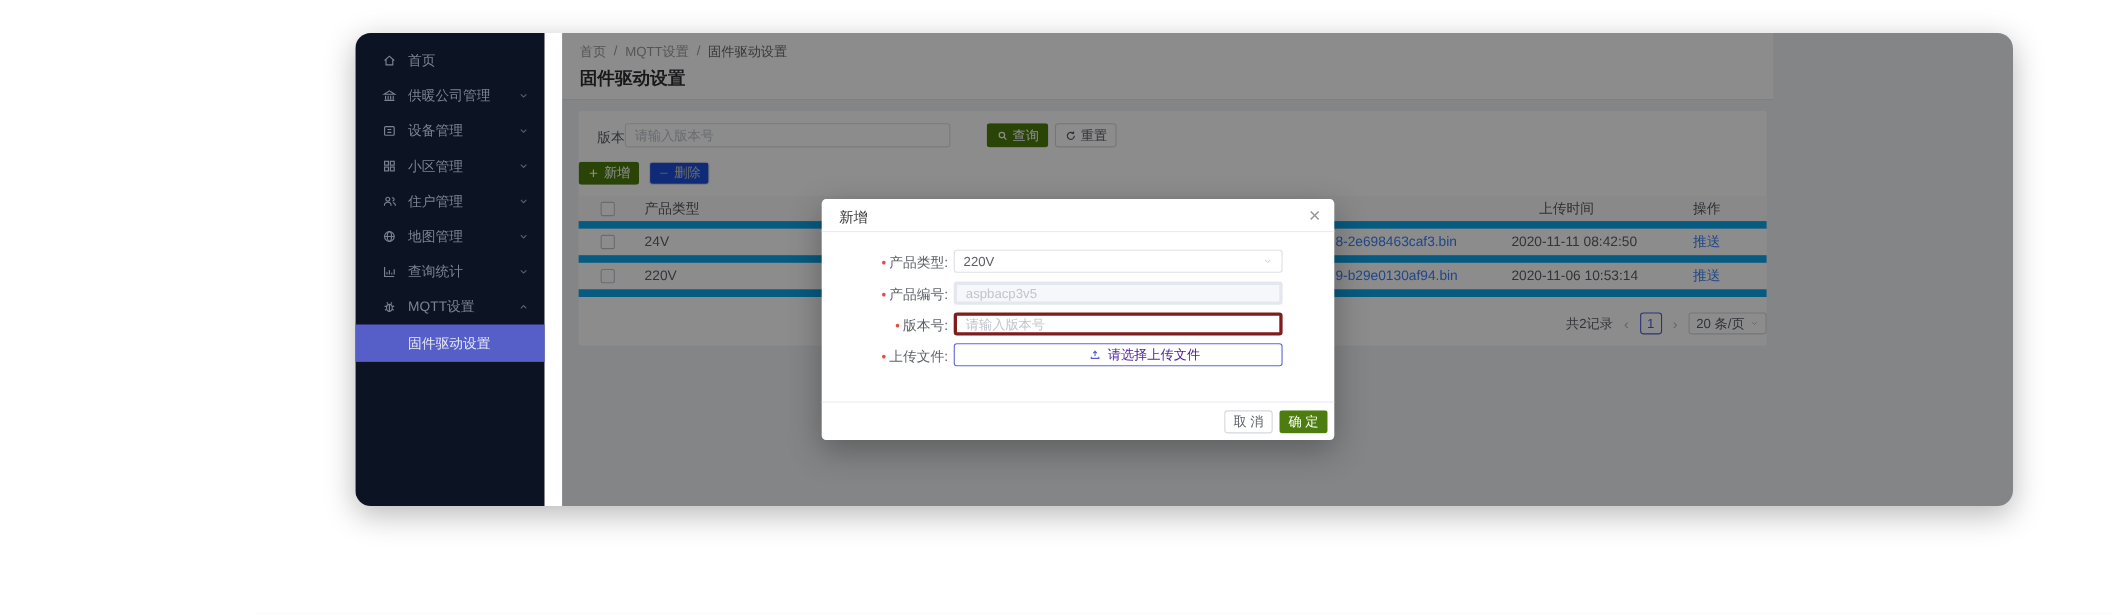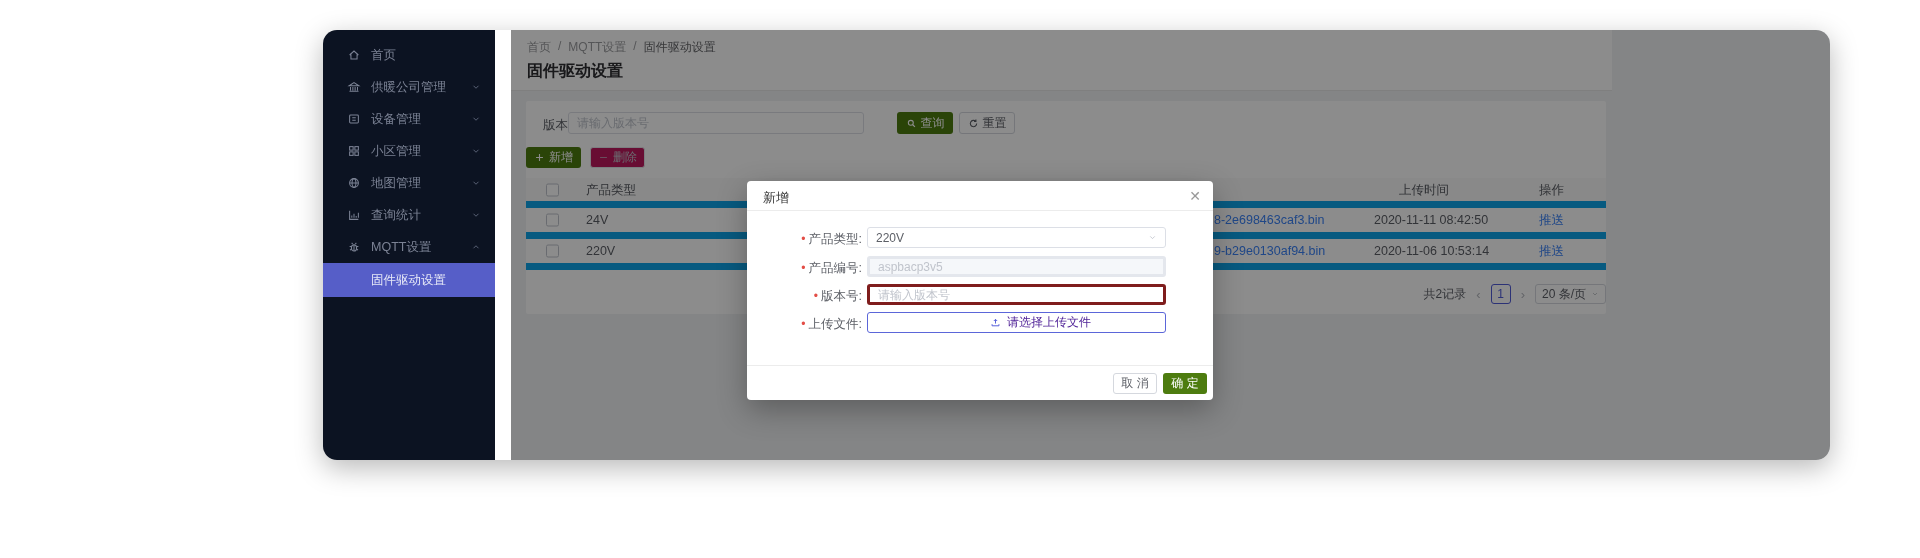--- a/index.html
+++ b/index.html
@@ -33,21 +33,21 @@
   .q-input { position:absolute; left:42px; top:11px; width:296px; height:22px; border:1px solid #dcdfe6; border-radius:3px;
              background:#fff; font-size:12px; padding:0 8px; color:#333; outline:none; font-family:inherit; }
   .q-input::placeholder { color:#bfc3cb; }
   .btn { display:inline-flex; align-items:center; justify-content:center; gap:4px; border-radius:3px;
          font-size:12px; cursor:pointer; border:1px solid transparent; font-family:inherit; }
   .btn svg { width:11px; height:11px; }
   .btn-primary { background:#4d7c0f; color:#fff; }
   .btn-primary svg { stroke:#fff; fill:none; stroke-width:1.6; }
   .btn-plain { background:#fff; border-color:#d5d8de; color:#5c5f66; }
   .btn-plain svg { stroke:#5c5f66; fill:none; stroke-width:1.6; }
-  .btn-disabled { background:#be185d; border-color:#e3e6ea; color:#c0c4cc; cursor:default; }
+  .btn-disabled { background:#1d4ed8; border-color:#e3e6ea; color:#c0c4cc; cursor:default; }
   .btn-search { position:absolute; left:371px; top:11px; width:56px; height:22px; }
   .btn-reset  { position:absolute; left:433px; top:11px; width:56px; height:22px; }
   .btn-add    { position:absolute; left:0px;  top:46px; width:55px; height:21px; }
   .btn-del    { position:absolute; left:64px; top:46px; width:55px; height:21px; }
 
   
   .table { position:absolute; left:0; top:77px; width:1080px; }
   .t-row { position:relative; height:31px; border-bottom:7px solid #0ea5e9; background:#fff; }
   .t-head { height:30px; background:#fafafa; }
   .t-cell { position:absolute; top:50%; transform:translateY(-50%); font-size:12.5px; color:#5c5f66; white-space:nowrap; }
@@ -146,20 +146,34 @@
           <span>小区管理</span>
           <span class="chev">
               <svg viewBox="0 0 16 16">
                 <polyline points="4,6 8,10 12,6"></polyline>
               </svg>
             </span>
         </div>
         <div class="menu-item">
           <span class="mi-icon">
               <svg viewBox="0 0 16 16">
+                <circle cx="6.3" cy="5.8" r="2"></circle>
+                <path d="M2.8 12.6c0-2.3 1.6-3.6 3.5-3.6s3.5 1.3 3.5 3.6 M10.6 4.4a1.7 1.7 0 1 1 .6 3.3 M11.6 9.2c1.6.3 2.6 1.5 2.6 3.4"></path>
+              </svg>
+            </span>
+          <span>住户管理</span>
+          <span class="chev">
+              <svg viewBox="0 0 16 16">
+                <polyline points="4,6 8,10 12,6"></polyline>
+              </svg>
+            </span>
+        </div>
+        <div class="menu-item">
+          <span class="mi-icon">
+              <svg viewBox="0 0 16 16">
                 <circle cx="8" cy="8" r="5"></circle>
                 <ellipse cx="8" cy="8" rx="2.2" ry="5"></ellipse>
                 <path d="M3 8h10"></path>
               </svg>
             </span>
           <span>地图管理</span>
           <span class="chev">
               <svg viewBox="0 0 16 16">
                 <polyline points="4,6 8,10 12,6"></polyline>
               </svg>

